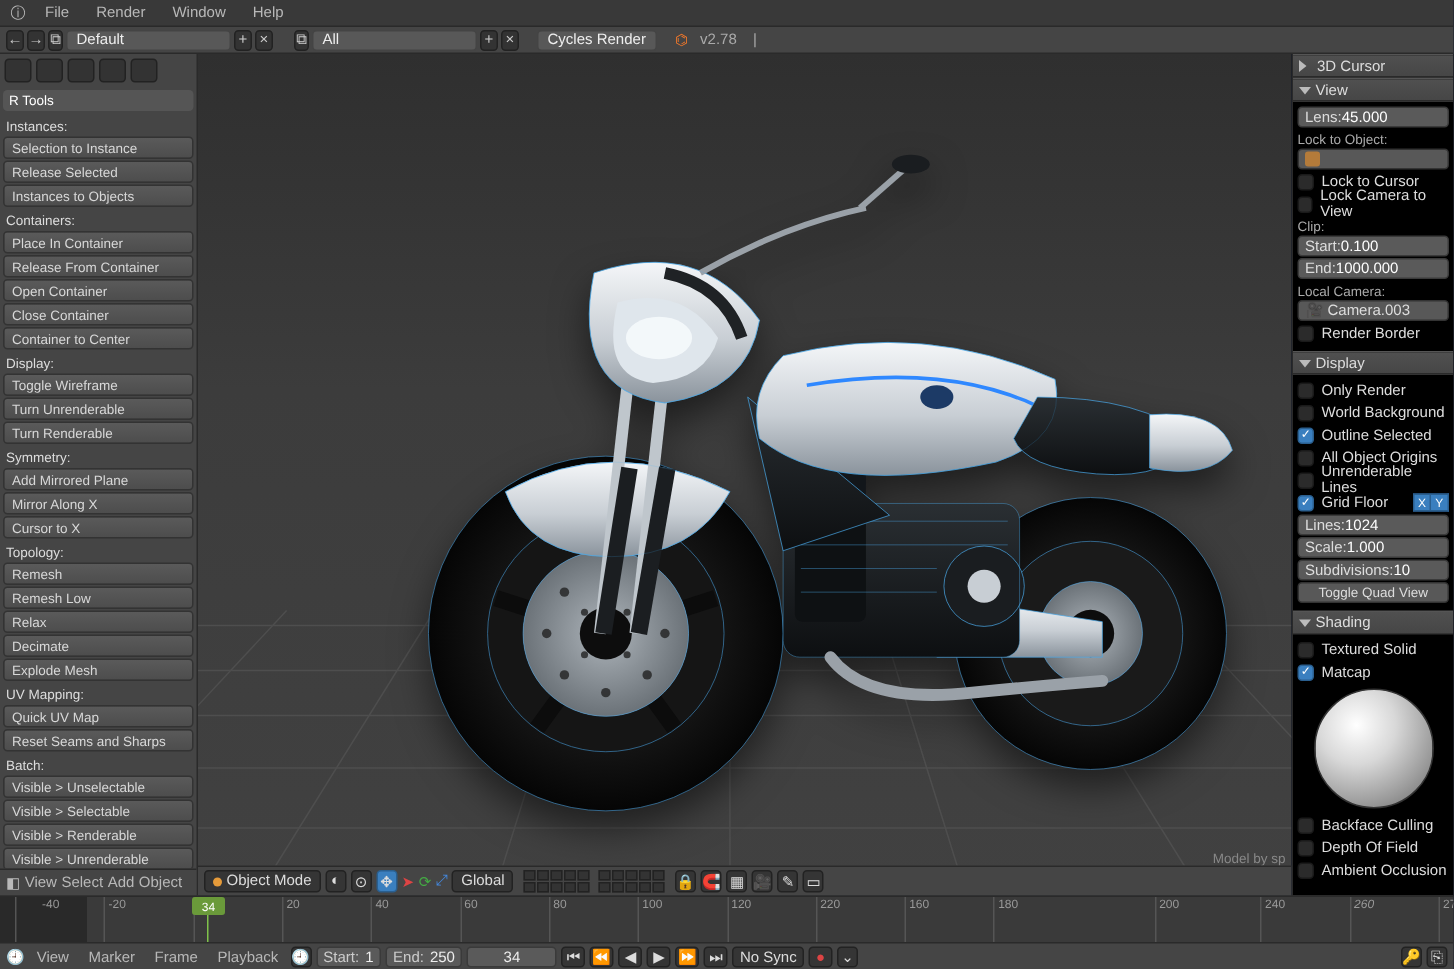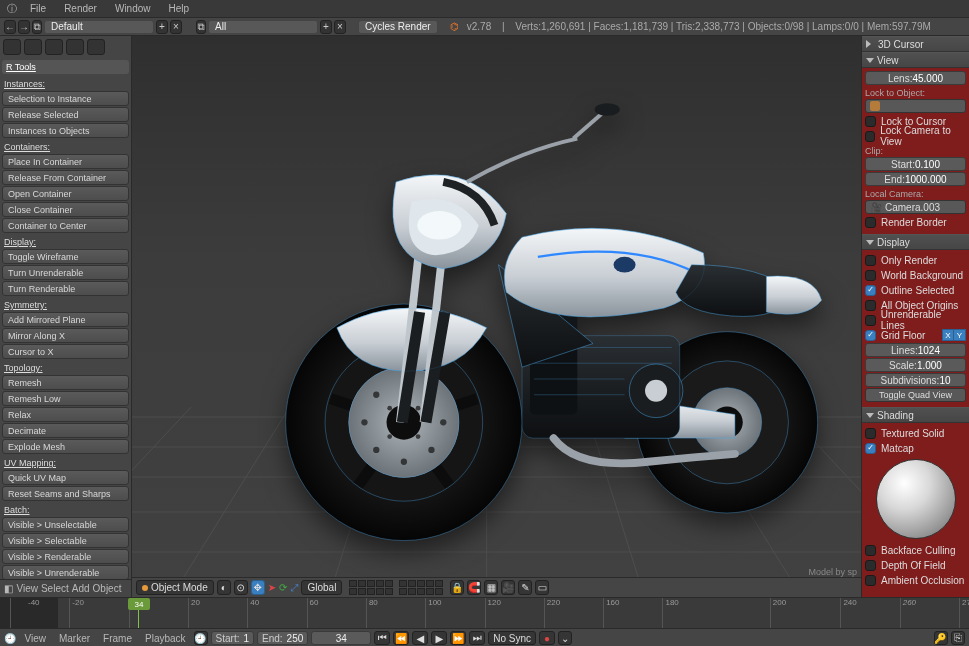--- a/index.html
+++ b/index.html
@@ -17,21 +17,21 @@
 .infobar .pm { width:12px; height:14px; background:#333; border:1px solid #222; border-radius:3px; display:inline-flex; align-items:center; justify-content:center; color:#ccc; }
 .infobar .stats { margin-left:6px; color:#aaa; letter-spacing:0; }
 
 
 .main { position:absolute; top:36px; left:0; right:0; bottom:49px; display:flex; }
 
 
 .left-panel { width:132px; background:#454545; border-right:1px solid #2a2a2a; display:flex; flex-direction:column; }
 .left-panel .iconrow { height:22px; display:flex; align-items:center; gap:3px; padding:2px 3px; }
 .left-panel .iconrow .ibtn { width:18px; height:16px; background:#333; border:1px solid #222; border-radius:3px; }
-.left-panel .section-label { color:#ddd; padding:3px 4px 1px; font-size:9px;text-decoration:underline; }
+.left-panel .section-label { color:#ddd; padding:3px 4px 1px; font-size:9px; }
 .left-panel .tool-btn { height:15px; margin:1px 2px; background:linear-gradient(#5a5a5a,#4d4d4d); border:1px solid #333; border-radius:3px; color:#d8d8d8; font-size:9px; padding:0 5px; display:flex; align-items:center; overflow:hidden; white-space:nowrap; text-overflow:ellipsis; cursor:pointer; }
 .left-panel .scroller { flex:1; overflow:hidden; }
 .left-panel .bottom-hdr { height:18px; background:#454545; border-top:1px solid #2a2a2a; display:flex; align-items:center; gap:3px; padding:0 4px; font-size:9px; }
 
 
 .viewport { flex:1; position:relative; background:#0f172a; overflow:hidden; }
 .viewport .grid-floor { position:absolute; inset:0; background:
   linear-gradient(#2f2f2f,#3c3c3c 40%,#414141); }
 .viewport svg.ground { position:absolute; left:0; right:0; bottom:0; width:100%; height:220px; }
 .viewport .bike { position:absolute; left:130px; top:0; right:0; bottom:10px; display:flex; align-items:center; justify-content:center; pointer-events:none; }
@@ -40,26 +40,26 @@
 
 
 .view-hdr { position:absolute; left:0; right:0; bottom:0; height:20px; background:#454545; border-top:1px solid #2a2a2a; display:flex; align-items:center; gap:3px; padding:0 4px; font-size:9px; overflow:hidden; }
 .view-hdr .hbtn { height:15px; background:#353535; border:1px solid #222; border-radius:3px; display:inline-flex; align-items:center; padding:0 5px; color:#ddd; gap:3px; }
 .view-hdr .dot { width:6px; height:6px; border-radius:50%; }
 .view-hdr .layers { display:flex; gap:1px; margin:0 4px; }
 .view-hdr .lbox { width:8px; height:7px; background:#333; border:1px solid #222; }
 .view-hdr .layers .row { display:flex; flex-direction:column; gap:1px; }
 
 
-.right-panel { width:108px; background:#7f1d1d; border-left:1px solid #2a2a2a; overflow:hidden; display:flex; flex-direction:column; }
+.right-panel { width:108px; background:#000000; border-left:1px solid #2a2a2a; overflow:hidden; display:flex; flex-direction:column; }
 .right-panel .section-hdr { height:16px; background:linear-gradient(#505050,#464646); border-top:1px solid #555; border-bottom:1px solid #333; color:#ddd; font-size:10px; display:flex; align-items:center; padding:0 4px; gap:3px; }
 .right-panel .section-hdr .tri { width:0;height:0;border-left:4px solid transparent;border-right:4px solid transparent;border-top:5px solid #bbb; }
 .right-panel .section-hdr.collapsed .tri { border-top:none; border-bottom:none; border-left:5px solid #bbb; border-top:4px solid transparent; border-bottom:4px solid transparent; }
 .right-panel .body { padding:2px 3px 4px; }
-.right-panel .numfield { height:14px; background:#5a5a5a; border:1px solid #3a3a3a; border-radius:3px; display:flex; align-items:center; justify-content:center; padding:0 4px; margin:1px 0; color:#ddd; font-size:9px; }
+.right-panel .numfield { height:14px; background:#5a5a5a; border:1px solid #3a3a3a; border-radius:3px; display:flex; align-items:center; justify-content:flex-start; padding:0 4px; margin:1px 0; color:#ddd; font-size:9px; }
 .right-panel .numfield .val { color:#fff; }
 .right-panel .chk { display:flex; align-items:center; gap:5px; height:14px; margin:1px 0; color:#ddd; font-size:9px; }
 .right-panel .chk .box { width:11px; height:11px; border-radius:3px; background:#2b2b2b; border:1px solid #1a1a1a; display:inline-flex; align-items:center; justify-content:center; }
 .right-panel .chk.on .box { background:#3a7fbf; border-color:#2a5f8f; }
 .right-panel .chk.on .box::after { content:"✓"; color:#fff; font-size:8px; line-height:1; }
 .right-panel .lbl { color:#aaa; font-size:9px; margin:3px 0 1px; }
 .right-panel .smallbtn { height:14px; background:#585858; border:1px solid #333; border-radius:3px; display:flex; align-items:center; padding:0 4px; font-size:9px; color:#ddd; margin:1px 0; }
 .right-panel .axisxy { display:flex; gap:0; }
 .right-panel .axisxy span { width:12px; height:12px; background:#3a7fbf; color:#fff; font-size:8px; display:inline-flex; align-items:center; justify-content:center; border:1px solid #2a5f8f; }
 .right-panel .axisxy span+span{ border-left:none;}
@@ -101,21 +101,20 @@
   <span class="btn" style="width:10px;justify-content:center">⧉</span>
   <span class="field" style="min-width:110px">All</span>
   <span class="pm">+</span>
   <span class="pm">×</span>
   <span style="width:8px"></span>
   <span class="field" style="min-width:80px">Cycles Render</span>
   <span style="width:8px"></span>
   <span style="color:#f5792a">⌬</span>
   <span class="stats">v2.78</span>
   <span class="stats">&nbsp;|&nbsp;</span>
-  <span class="stats">Verts:1,260,691 | Faces:1,181,739 | Tris:2,338,773 | Objects:0/98 | Lamps:0/0 | Mem:597.79M</span>
 </div>
 
 <div class="main">
 
   <div class="left-panel">
     <div class="iconrow">
       <span class="ibtn"></span>
       <span class="ibtn"></span>
       <span class="ibtn"></span>
       <span class="ibtn"></span>

